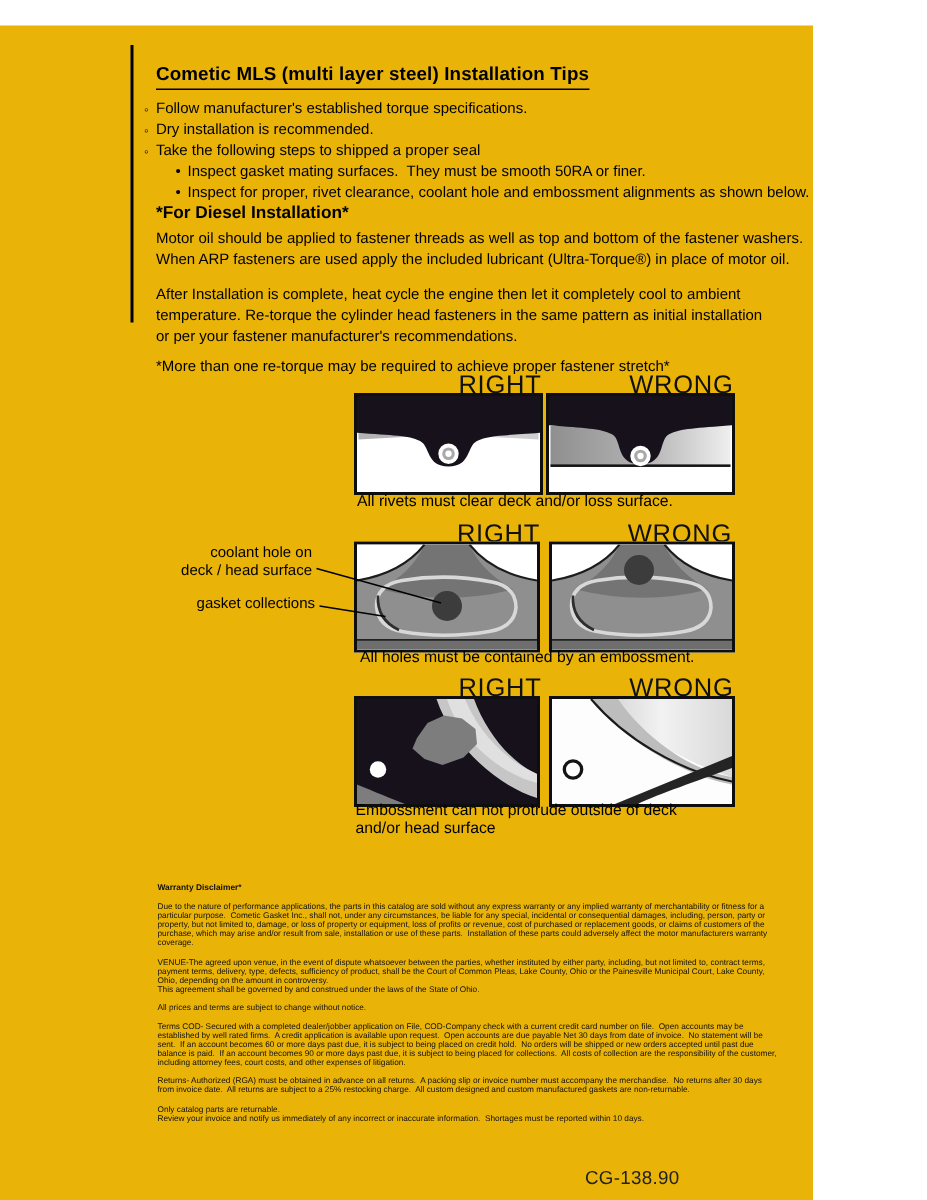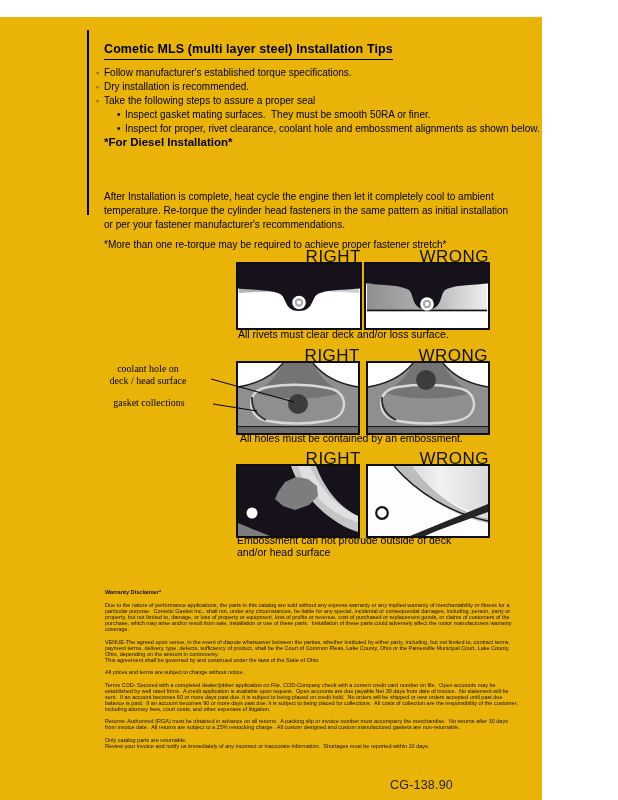--- a/index.html
+++ b/index.html
@@ -15,21 +15,21 @@
   .b-glyph{width:8px;flex:0 0 8px;font-size:9px;line-height:14px;}
   .sub{margin-left:21px;}
   .sub .b-glyph{font-size:10px;}
   .diesel-h{left:104px;top:119px;font-size:11.5px;font-weight:bold;}
   .body-p{left:104px;font-size:10px;line-height:14px;width:440px;}
   .p1{top:136px;} .p2{top:173px;} .note{top:221px;}
   .dg-head{width:126px;text-align:right;font-size:17px;letter-spacing:.5px;color:#101010;}
   .panel{border:2.5px solid #0e0e0e;background:#fff;}
   .panel svg{display:block;}
   .caption{font-size:10.5px;line-height:11.5px;color:#000;}
-  .callout{font-size:10px;line-height:12px;text-align:center;color:#000;font-family:Liberation Serif, serif;}
+  .callout{font-size:10px;line-height:12px;text-align:right;color:#000;}
   .legal{left:105px;top:572px;width:414px;font-size:5.5px;line-height:6px;color:#101010;}
   .legal-h{font-weight:bold;font-size:5.6px;margin:0 0 7px 0;}
   .legal p{margin:0 0 6.5px 0;}
   .doc-code{left:390px;top:761px;font-size:12.5px;color:#222;letter-spacing:.2px;}
 </style>
 </head>
 <body>
 
 <div class="page">
 
@@ -41,33 +41,35 @@
     <div class="b-row">
       <span class="b-glyph">◦</span>
       <span class="pre">Follow manufacturer's established torque specifications.</span>
     </div>
     <div class="b-row">
       <span class="b-glyph">◦</span>
       <span class="pre">Dry installation is recommended.</span>
     </div>
     <div class="b-row">
       <span class="b-glyph">◦</span>
-      <span class="pre">Take the following steps to assure a proper seal</span>
+      <span class="pre">Take the following steps to shipped a proper seal</span>
     </div>
     <div class="b-row sub">
       <span class="b-glyph">•</span>
       <span class="pre">Inspect gasket mating surfaces.  They must be smooth 50RA or finer.</span>
     </div>
     <div class="b-row sub">
       <span class="b-glyph">•</span>
       <span class="pre">Inspect for proper, rivet clearance, coolant hole and embossment alignments as shown below.</span>
     </div>
   </div>
 
   <div class="abs diesel-h">*For Diesel Installation*</div>
+  <div class="abs body-p p1 pre">Motor oil should be applied to fastener threads as well as top and bottom of the fastener washers.
+When ARP fasteners are used apply the included lubricant (Ultra-Torque®) in place of motor oil.</div>
   <div class="abs body-p p2 pre">After Installation is complete, heat cycle the engine then let it completely cool to ambient
 temperature. Re-torque the cylinder head fasteners in the same pattern as initial installation
 or per your fastener manufacturer's recommendations.</div>
   <div class="abs body-p note pre">*More than one re-torque may be required to achieve proper fastener stretch*</div>
 
   <div class="abs dg-head" style="left:235px;top:230px;">RIGHT</div>
   <div class="abs dg-head" style="left:363px;top:230px;">WRONG</div>
 
   <div class="abs panel" style="left:236px;top:245px;">
     <svg width="122" height="64" viewBox="0 0 122 64">

